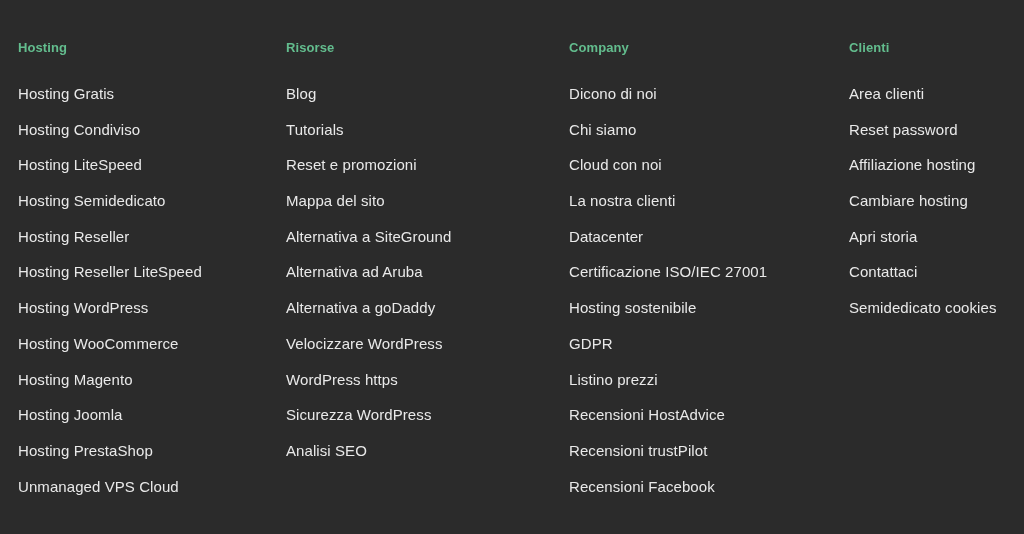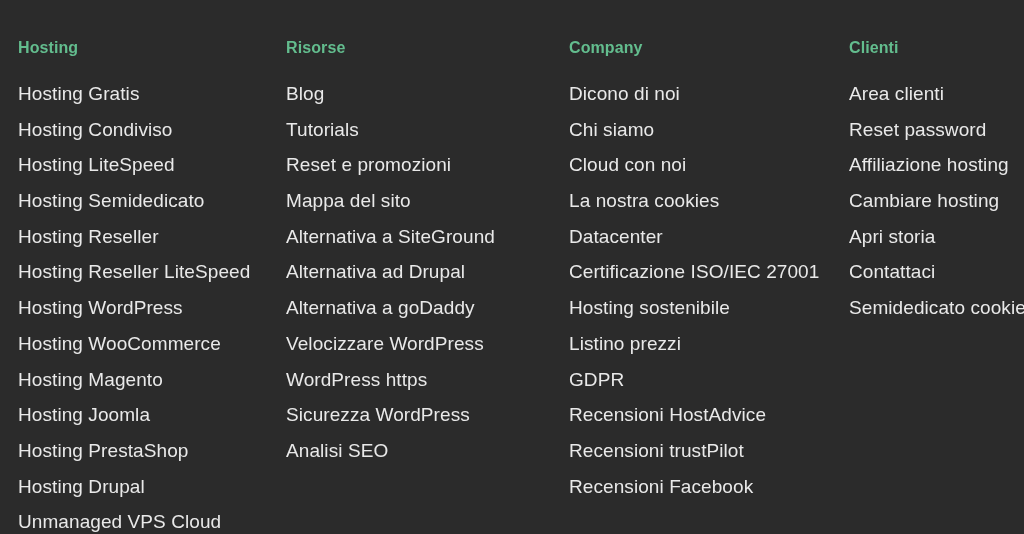--- a/index.html
+++ b/index.html
@@ -31,21 +31,21 @@
     box-sizing: border-box;
     flex: 0 0 auto;
   }
   .footer-col.col-0 { width: 284px; padding-left: 18px; }
   .footer-col.col-1 { width: 283px; padding-left: 2px; }
   .footer-col.col-2 { width: 281px; padding-left: 2px; }
   .footer-col.col-3 { width: 178px; padding-left: 1px; }
 
   .col-heading {
     color: #63bd8e;
-    font-size: 16px;
+    font-size: 13px;
     font-weight: bold;
     line-height: 20px;
     margin: 0;
     padding-top: 38px;
     letter-spacing: 0.1px;
     white-space: nowrap;
   }
 
   .link-list {
     list-style: none;
@@ -56,21 +56,21 @@
 
   .link-list li {
     margin: 0;
     padding: 0;
     height: 35.7px;
     line-height: 35.7px;
   }
 
   .footer-link {
     color: #e9e9e9;
-    font-size: 19px;
+    font-size: 15px;
     line-height: 35.7px;
     text-decoration: none;
     white-space: nowrap;
     display: inline-block;
     letter-spacing: 0.08px;
   }
 </style>
 </head>
 <body>
 
@@ -83,54 +83,53 @@
       <li><a class="footer-link" href="#">Hosting Condiviso</a></li>
       <li><a class="footer-link" href="#">Hosting LiteSpeed</a></li>
       <li><a class="footer-link" href="#">Hosting Semidedicato</a></li>
       <li><a class="footer-link" href="#">Hosting Reseller</a></li>
       <li><a class="footer-link" href="#">Hosting Reseller LiteSpeed</a></li>
       <li><a class="footer-link" href="#">Hosting WordPress</a></li>
       <li><a class="footer-link" href="#">Hosting WooCommerce</a></li>
       <li><a class="footer-link" href="#">Hosting Magento</a></li>
       <li><a class="footer-link" href="#">Hosting Joomla</a></li>
       <li><a class="footer-link" href="#">Hosting PrestaShop</a></li>
-      <li><a class="footer-link" href="#">Hosting Drupal</a></li>
       <li><a class="footer-link" href="#">Unmanaged VPS Cloud</a></li>
     </ul>
   </div>
 
   <div class="footer-col col-1">
     <h3 class="col-heading">Risorse</h3>
     <ul class="link-list">
       <li><a class="footer-link" href="#">Blog</a></li>
       <li><a class="footer-link" href="#">Tutorials</a></li>
       <li><a class="footer-link" href="#">Reset e promozioni</a></li>
       <li><a class="footer-link" href="#">Mappa del sito</a></li>
       <li><a class="footer-link" href="#">Alternativa a SiteGround</a></li>
-      <li><a class="footer-link" href="#">Alternativa ad Drupal</a></li>
+      <li><a class="footer-link" href="#">Alternativa ad Aruba</a></li>
       <li><a class="footer-link" href="#">Alternativa a goDaddy</a></li>
       <li><a class="footer-link" href="#">Velocizzare WordPress</a></li>
       <li><a class="footer-link" href="#">WordPress https</a></li>
       <li><a class="footer-link" href="#">Sicurezza WordPress</a></li>
       <li><a class="footer-link" href="#">Analisi SEO</a></li>
     </ul>
   </div>
 
   <div class="footer-col col-2">
     <h3 class="col-heading">Company</h3>
     <ul class="link-list">
       <li><a class="footer-link" href="#">Dicono di noi</a></li>
       <li><a class="footer-link" href="#">Chi siamo</a></li>
       <li><a class="footer-link" href="#">Cloud con noi</a></li>
-      <li><a class="footer-link" href="#">La nostra cookies</a></li>
+      <li><a class="footer-link" href="#">La nostra clienti</a></li>
       <li><a class="footer-link" href="#">Datacenter</a></li>
       <li><a class="footer-link" href="#">Certificazione ISO/IEC 27001</a></li>
       <li><a class="footer-link" href="#">Hosting sostenibile</a></li>
+      <li><a class="footer-link" href="#">GDPR</a></li>
       <li><a class="footer-link" href="#">Listino prezzi</a></li>
-      <li><a class="footer-link" href="#">GDPR</a></li>
       <li><a class="footer-link" href="#">Recensioni HostAdvice</a></li>
       <li><a class="footer-link" href="#">Recensioni trustPilot</a></li>
       <li><a class="footer-link" href="#">Recensioni Facebook</a></li>
     </ul>
   </div>
 
   <div class="footer-col col-3">
     <h3 class="col-heading">Clienti</h3>
     <ul class="link-list">
       <li><a class="footer-link" href="#">Area clienti</a></li>

